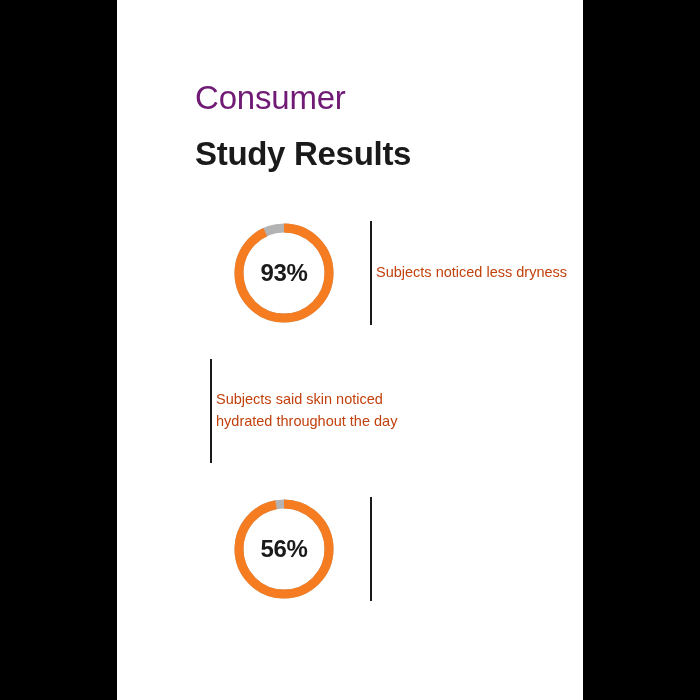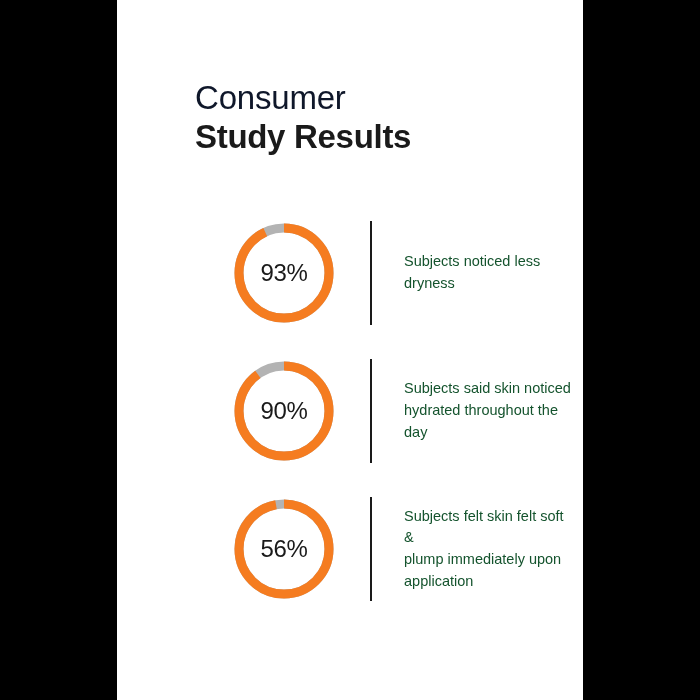--- a/index.html
+++ b/index.html
@@ -29,31 +29,31 @@
   }
   #title-block {
     position: absolute;
     left: 78px;
     top: 80px;
     width: 360px;
   }
   .title-line1 {
     font-size: 33px;
     font-weight: 300;
-    color: #0f172a;
+    color: #701a75;
     letter-spacing: -0.2px;
     line-height: 1.12;
   }
   .title-line2 {
     font-size: 33px;
     font-weight: 700;
     color: #1a1a1a;
     letter-spacing: -0.3px;
     line-height: 1.12;
-    margin-top: 2px;
+    margin-top: 19px;
   }
   #stats {
     position: absolute;
     left: 60px;
     top: 204px;
     width: 400px;
   }
   .stat-row {
     position: relative;
     display: flex;
@@ -75,36 +75,36 @@
   .ring-label {
     position: absolute;
     left: 0;
     top: 0;
     width: 106px;
     height: 106px;
     display: flex;
     align-items: center;
     justify-content: center;
     font-size: 24px;
-    font-weight: 400;
+    font-weight: 700;
     color: #1a1a1a;
     letter-spacing: -0.3px;
   }
   .divider {
     width: 2px;
     background: #1a1a1a;
     height: 104px;
     margin-left: 33px;
     flex: 0 0 auto;
   }
   .stat-text {
-    margin-left: 32px;
+    margin-left: 4px;
     font-size: 14.5px;
     line-height: 1.5;
-    color: #14532d;
+    color: #c2410c;
     max-width: 215px;
   }
 </style>
 </head>
 <body>
 
 <div id="page">
   <div id="card">
 
     <div id="title-block">
@@ -122,45 +122,33 @@
           </svg>
           <div class="ring-label">93%</div>
         </div>
         <div class="divider"></div>
         <div class="stat-text">
           <span>Subjects noticed less dryness</span><br>
         </div>
       </div>
 
       <div class="stat-row">
-        <div class="ring-wrap">
-          <svg width="106" height="106" viewBox="0 0 106 106" aria-hidden="true">
-            <circle cx="53" cy="53" r="45" fill="none" stroke="#B3B3B3" stroke-width="9"></circle>
-            <circle id="arc-1" cx="53" cy="53" r="45" fill="none" stroke="#F57C20" stroke-width="9" stroke-linecap="butt" stroke-dasharray="254.47 282.74" stroke-dashoffset="0"></circle>
-          </svg>
-          <div class="ring-label">90%</div>
-        </div>
         <div class="divider"></div>
         <div class="stat-text">
           <span>Subjects said skin noticed</span><br>
           <span>hydrated throughout the day</span>
         </div>
       </div>
 
       <div class="stat-row">
         <div class="ring-wrap">
           <svg width="106" height="106" viewBox="0 0 106 106" aria-hidden="true">
             <circle cx="53" cy="53" r="45" fill="none" stroke="#B3B3B3" stroke-width="9"></circle>
             <circle id="arc-2" cx="53" cy="53" r="45" fill="none" stroke="#F57C20" stroke-width="9" stroke-linecap="butt" stroke-dasharray="274.26 282.74" stroke-dashoffset="0"></circle>
           </svg>
           <div class="ring-label">56%</div>
         </div>
         <div class="divider"></div>
-        <div class="stat-text">
-          <span>Subjects felt skin felt soft &amp;</span><br>
-          <span>plump immediately upon</span><br>
-          <span>application</span>
-        </div>
       </div>
 
     </div>
   </div>
 </div>
 
 </body></html>

